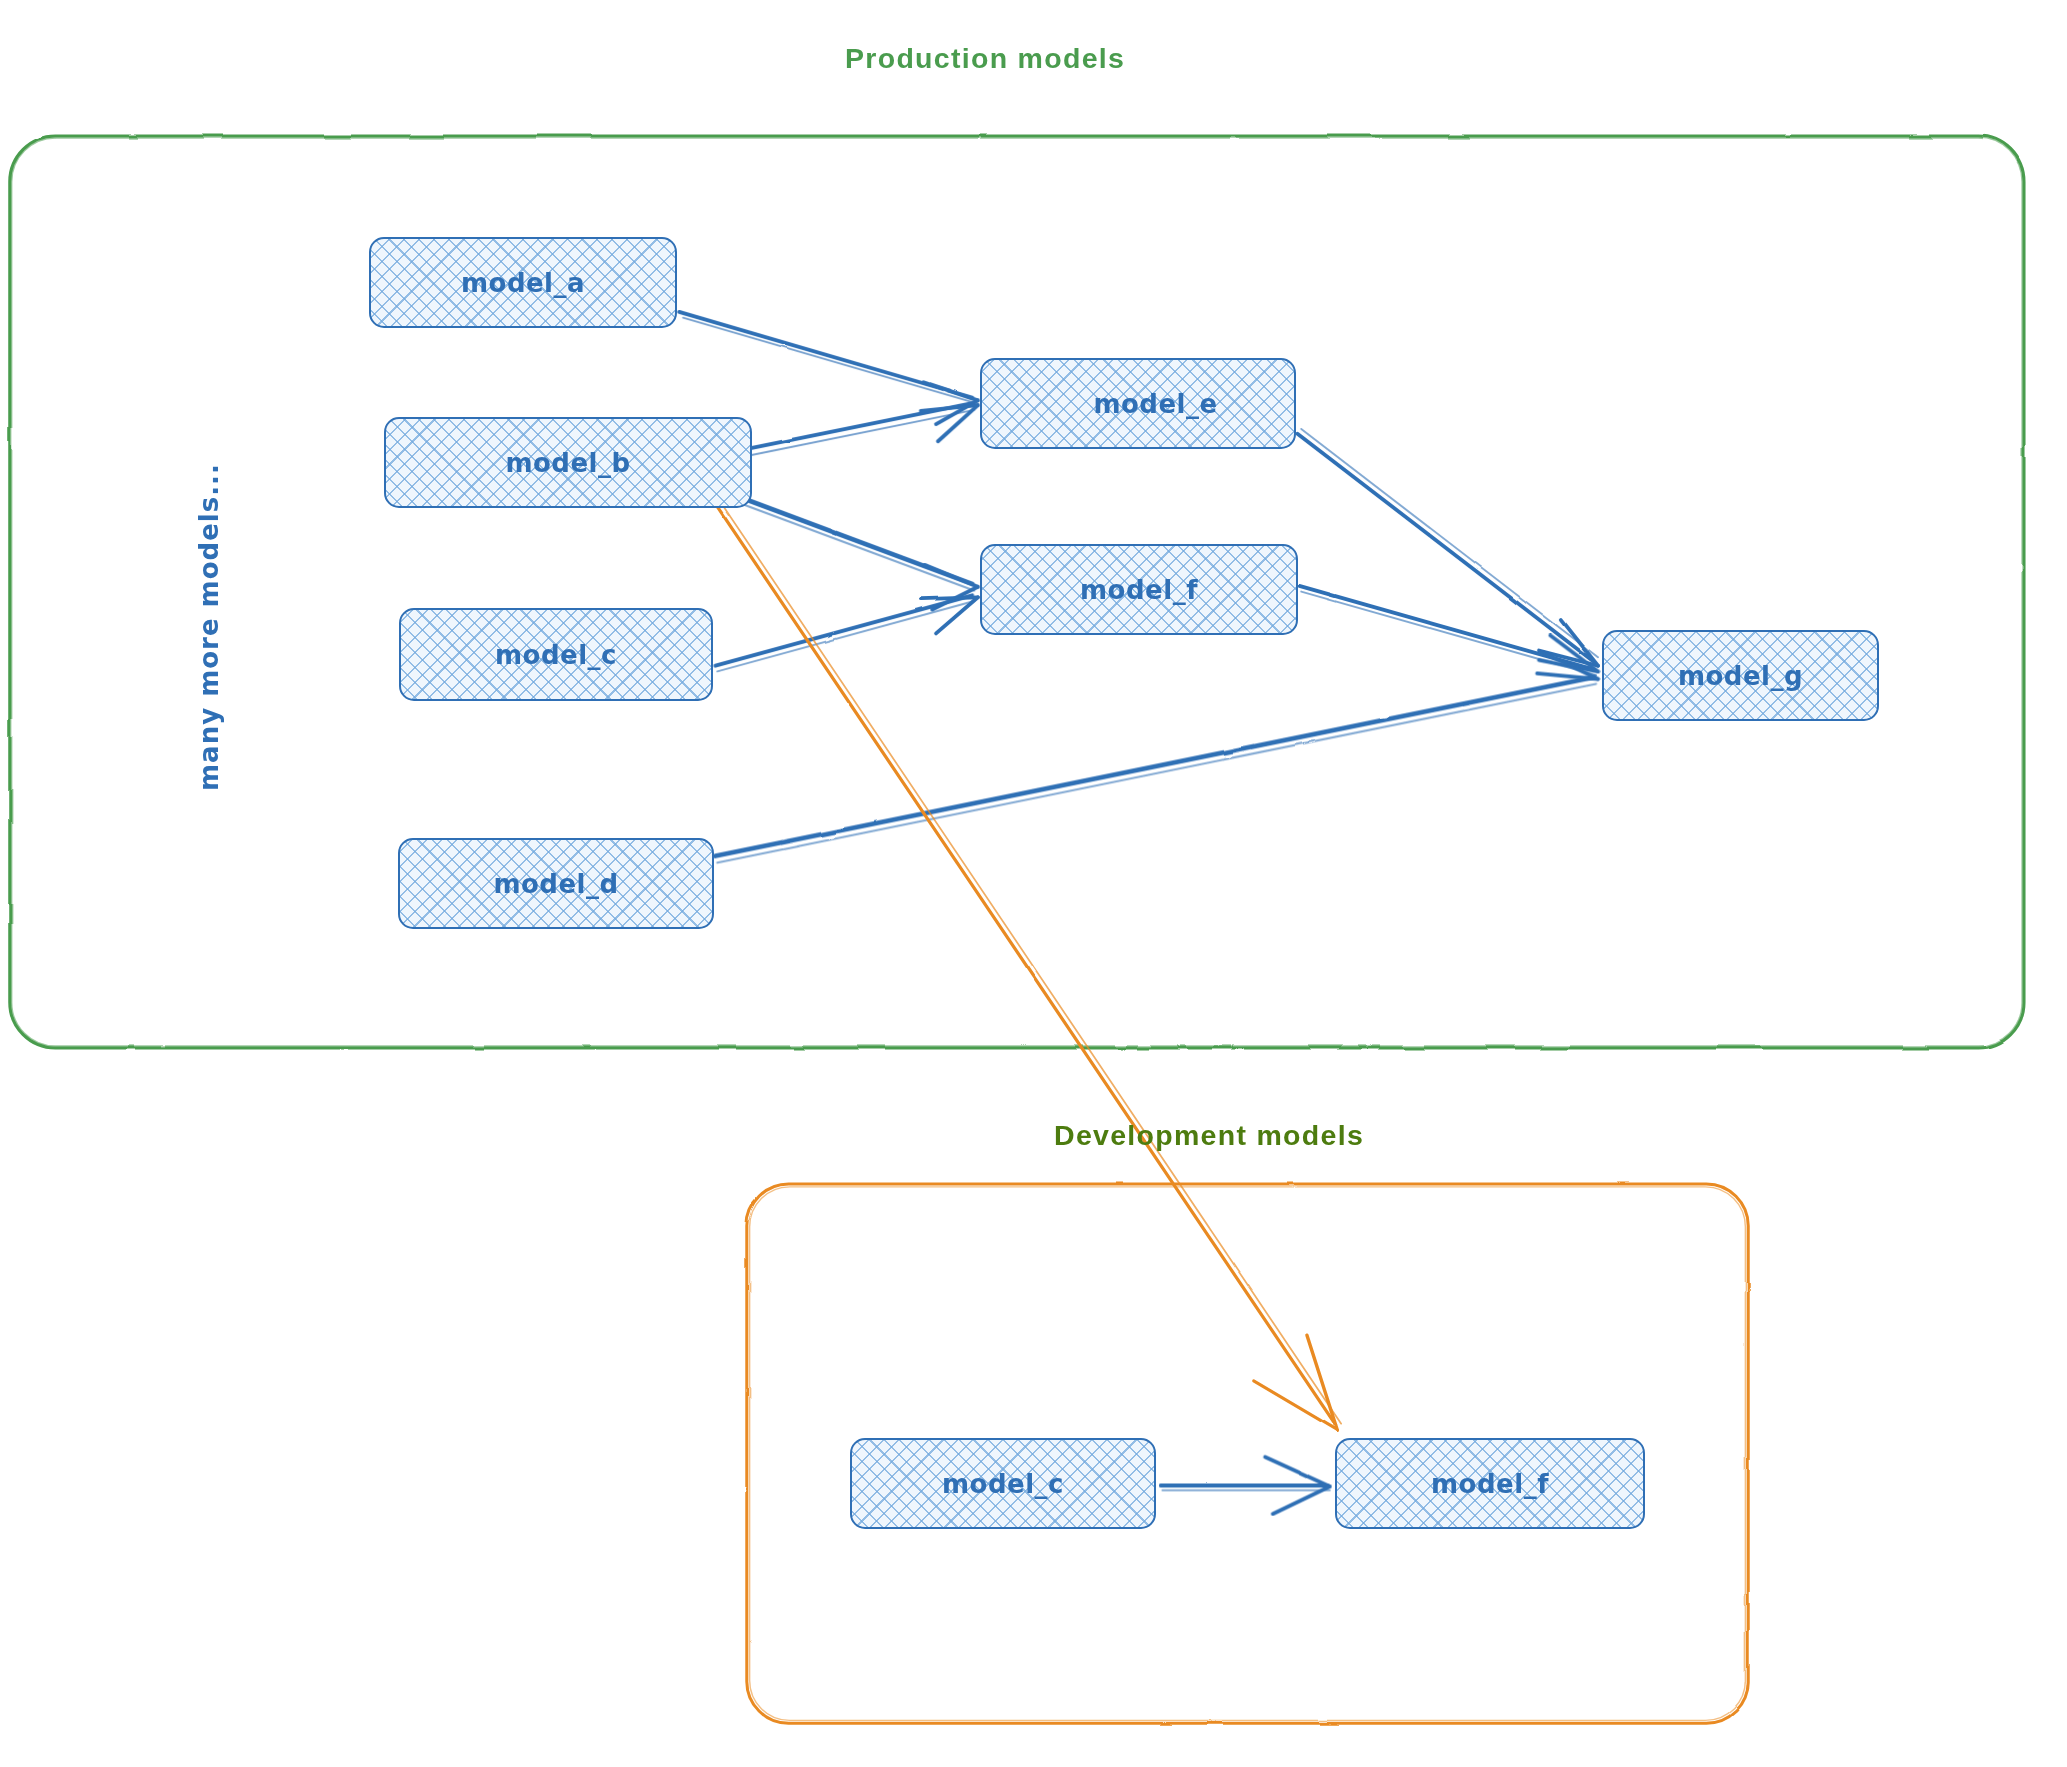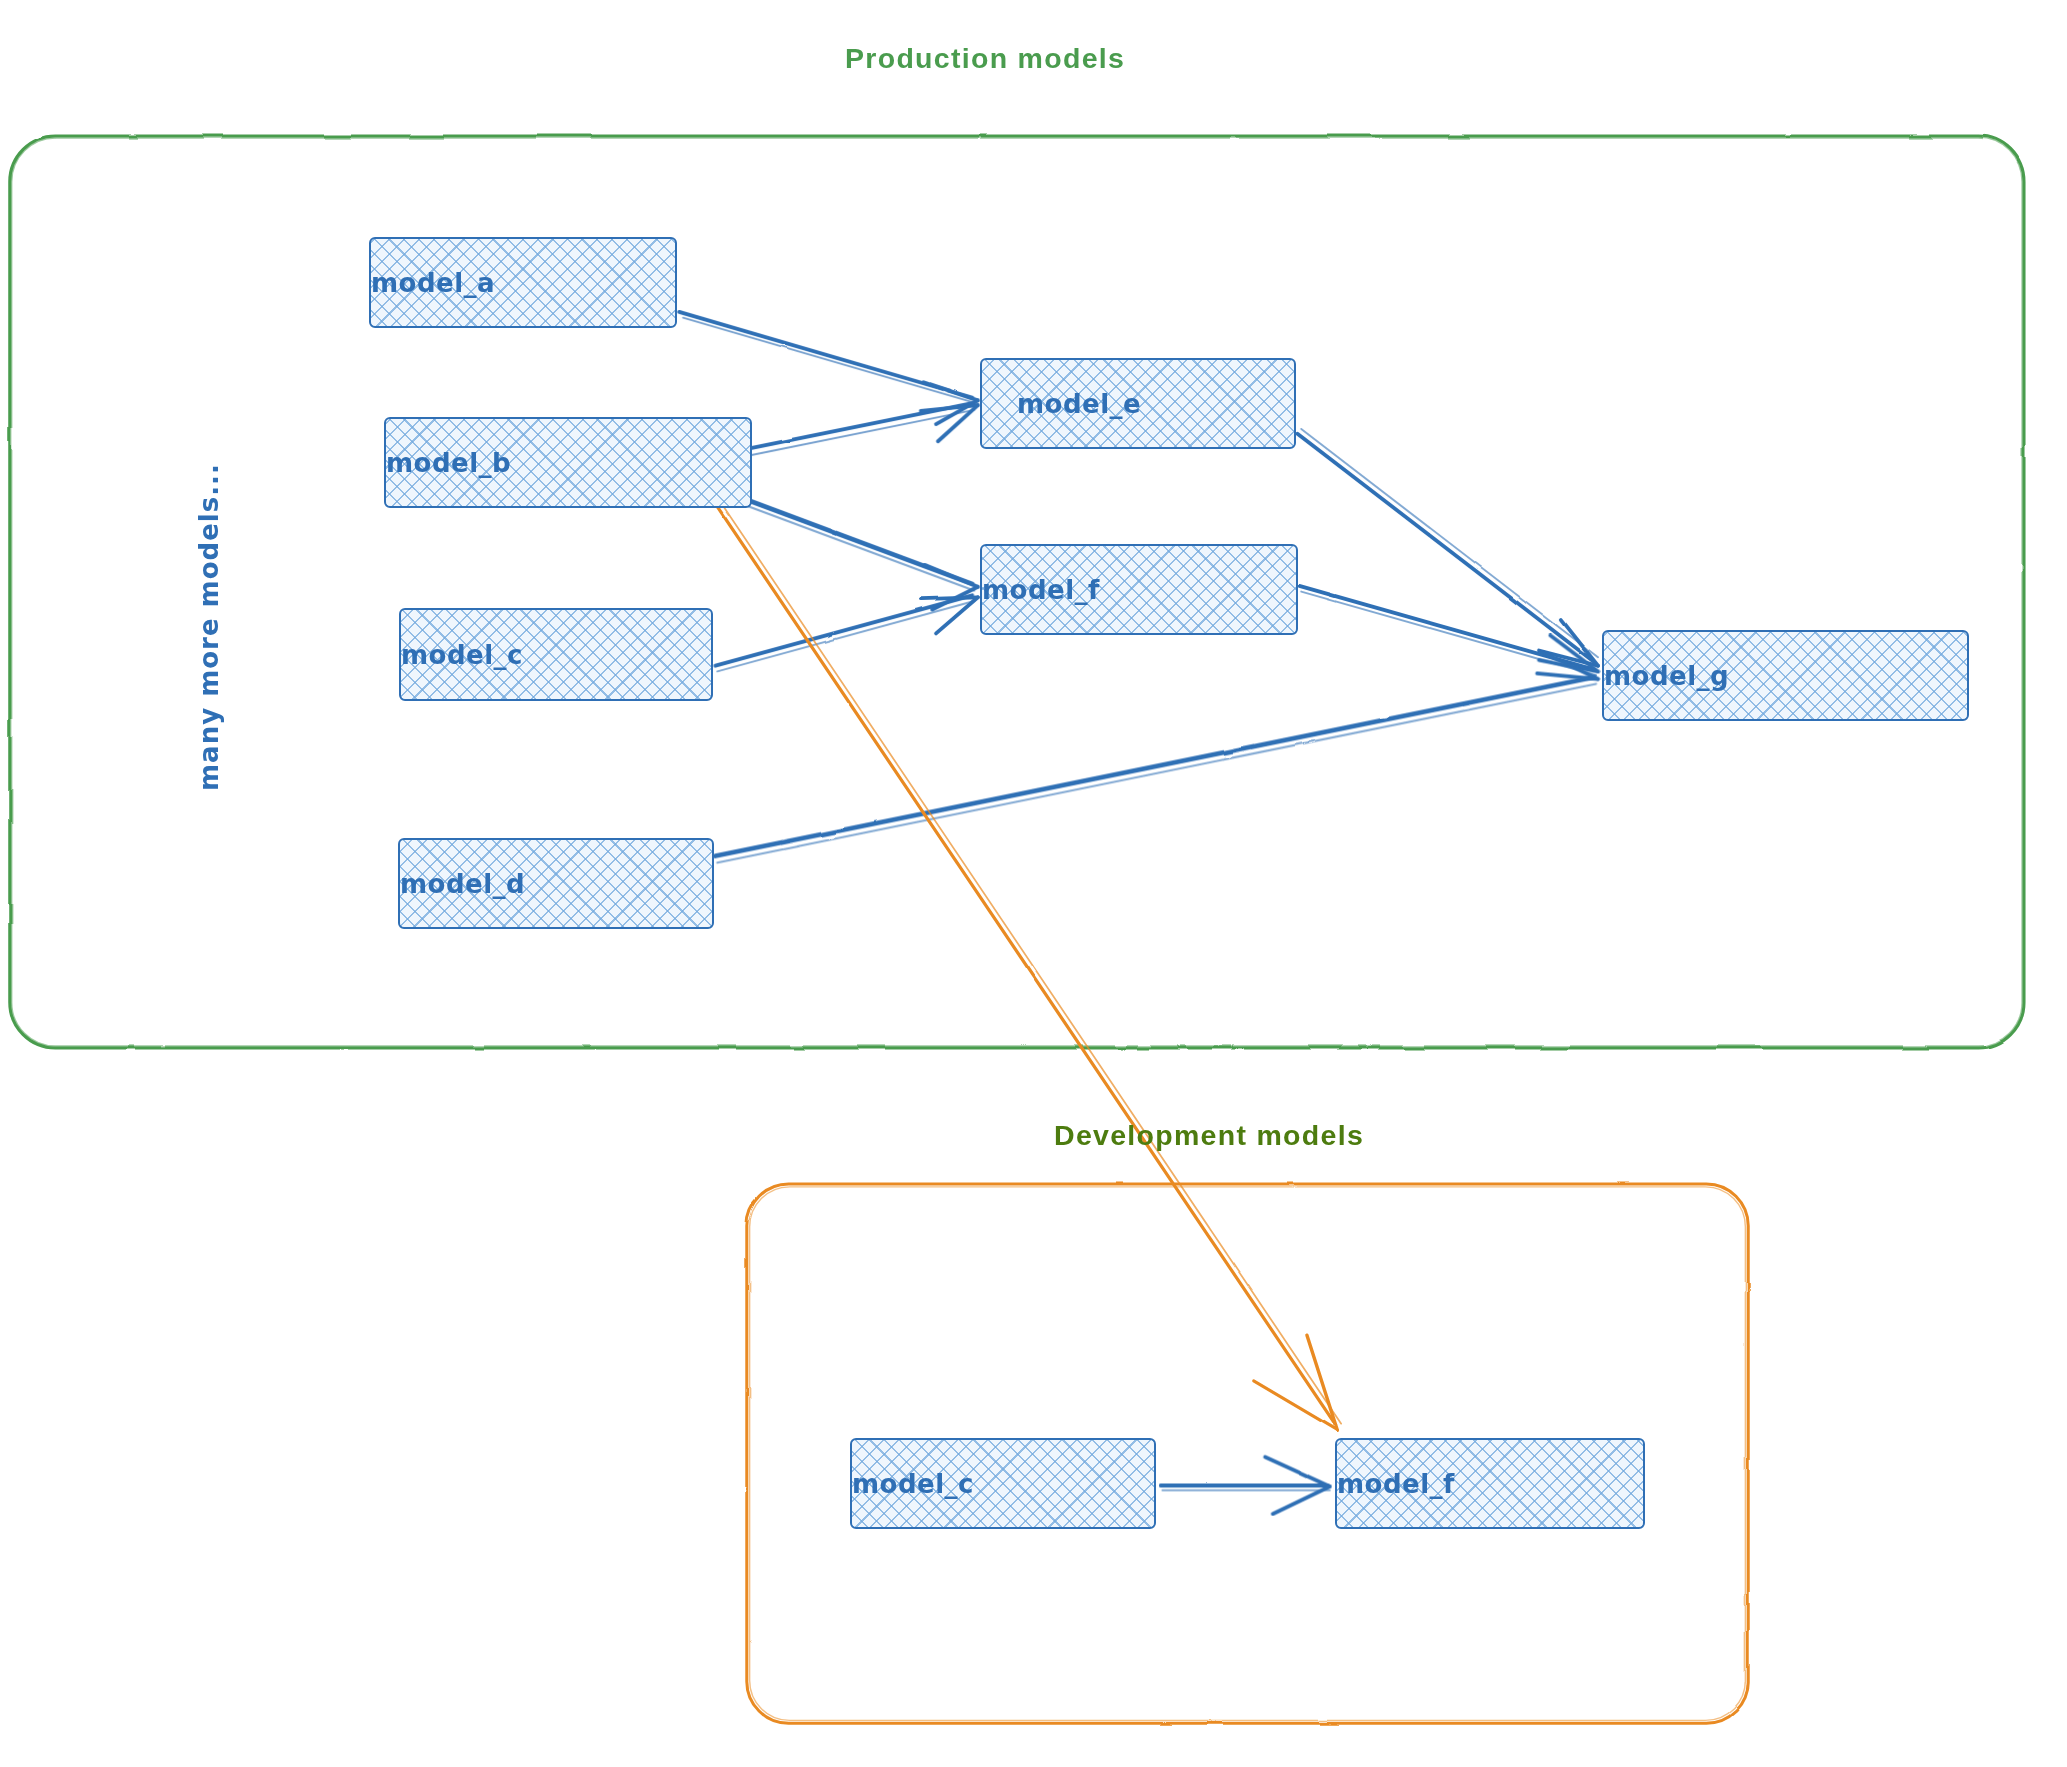--- a/index.html
+++ b/index.html
@@ -34,23 +34,24 @@
     white-space: nowrap;
     user-select: none;
   }
   .grp-title.prod { color: #4a9c4e; }
   .grp-title.dev  { color: #4d7c0f; }
 
   .node {
     position: absolute;
     box-sizing: border-box;
     border: 2.9px solid #2f6fb5;
-    border-radius: 6px;
+    border-radius: 15px;
     display: flex;
     align-items: center;
+    justify-content: center;
     background-color: #ffffff;
     background-image:
       repeating-linear-gradient(45deg,  rgba(116,170,222,0.75) 0px, rgba(116,170,222,0.75) 1.5px, rgba(0,0,0,0) 1.5px, rgba(0,0,0,0) 10.5px),
       repeating-linear-gradient(-45deg, rgba(116,170,222,0.75) 0px, rgba(116,170,222,0.75) 1.5px, rgba(0,0,0,0) 1.5px, rgba(0,0,0,0) 10.5px),
       linear-gradient(#eff6fd, #eff6fd);
   }
   .node-label {
     font-family: "DejaVu Sans", sans-serif;
     font-size: 26px;
     font-weight: 600;
@@ -191,21 +192,21 @@
   </div>
 
   <div class="node" style="left:980px; top:358px; width:316px; height:91px;padding-left:35px;">
     <span class="node-label">model_e</span>
   </div>
 
   <div class="node" style="left:980px; top:544px; width:318px; height:91px;">
     <span class="node-label">model_f</span>
   </div>
 
-  <div class="node" style="left:1602px; top:630px; width:367px; height:91px;">
+  <div class="node" style="left:1602px; top:630px; width:277px; height:91px;">
     <span class="node-label">model_g</span>
   </div>
 
   <div class="node" style="left:850px; top:1438px; width:306px; height:91px;">
     <span class="node-label">model_c</span>
   </div>
 
   <div class="node" style="left:1335px; top:1438px; width:310px; height:91px;">
     <span class="node-label">model_f</span>
   </div>

